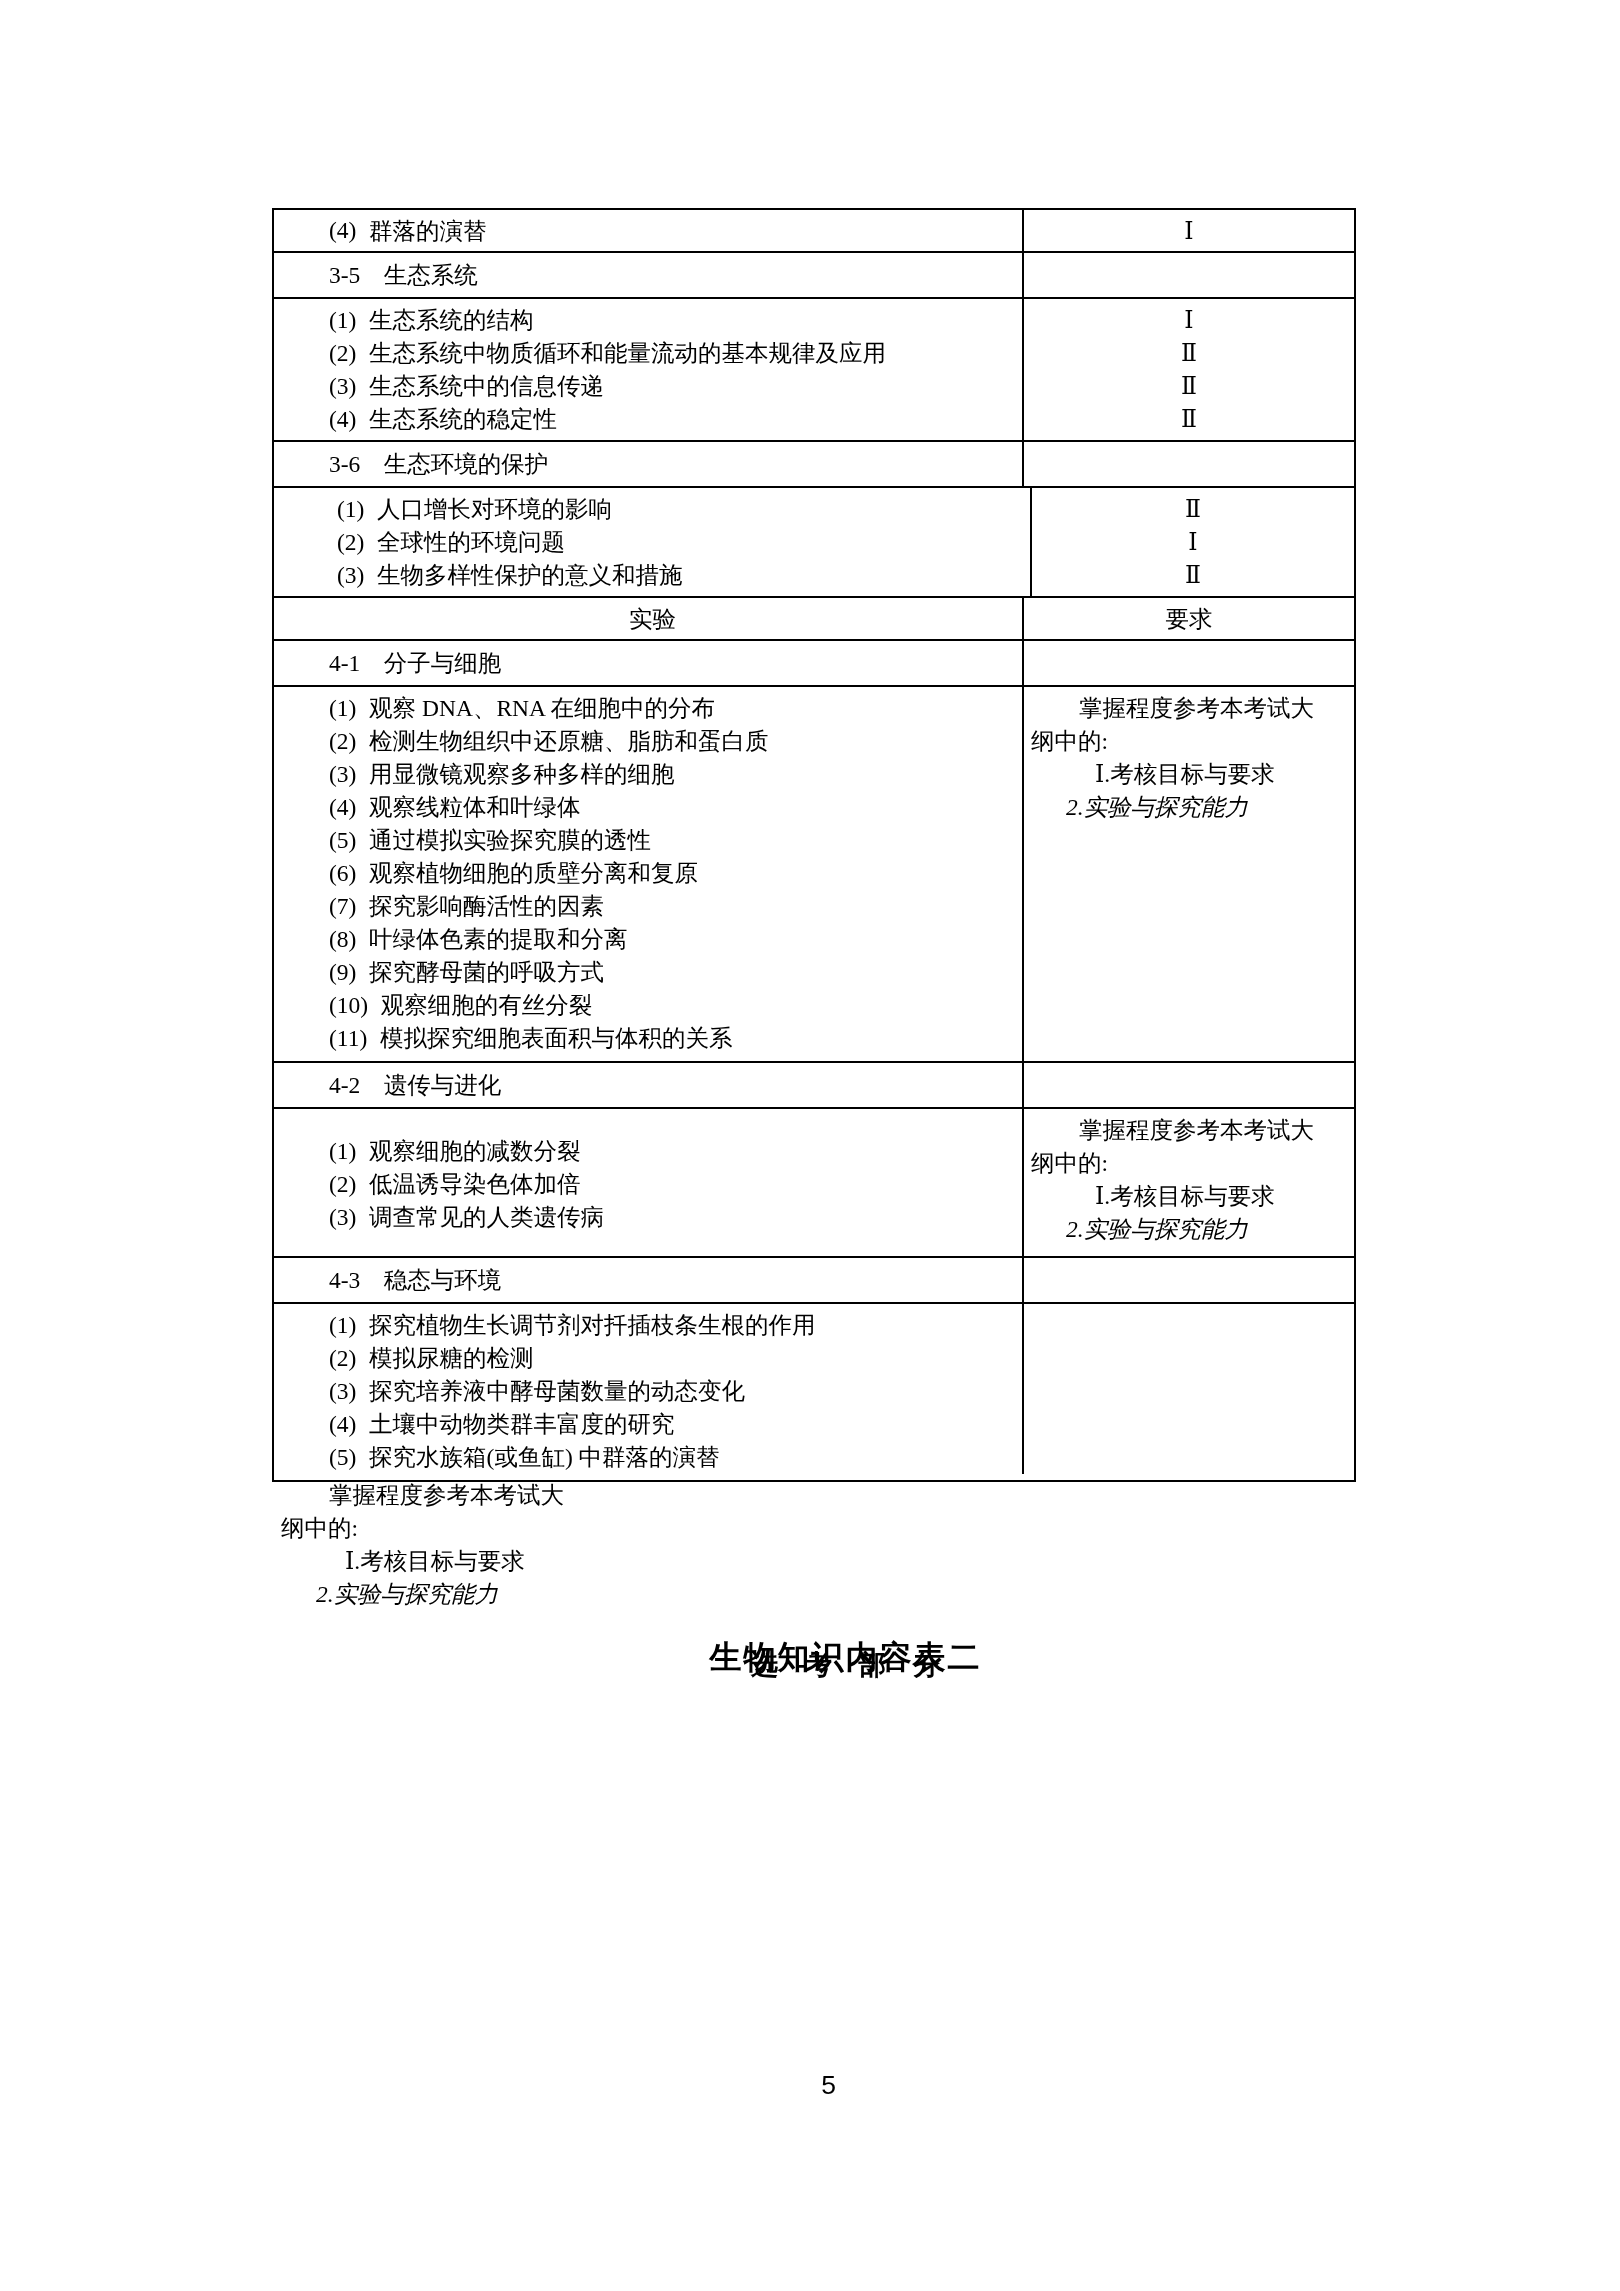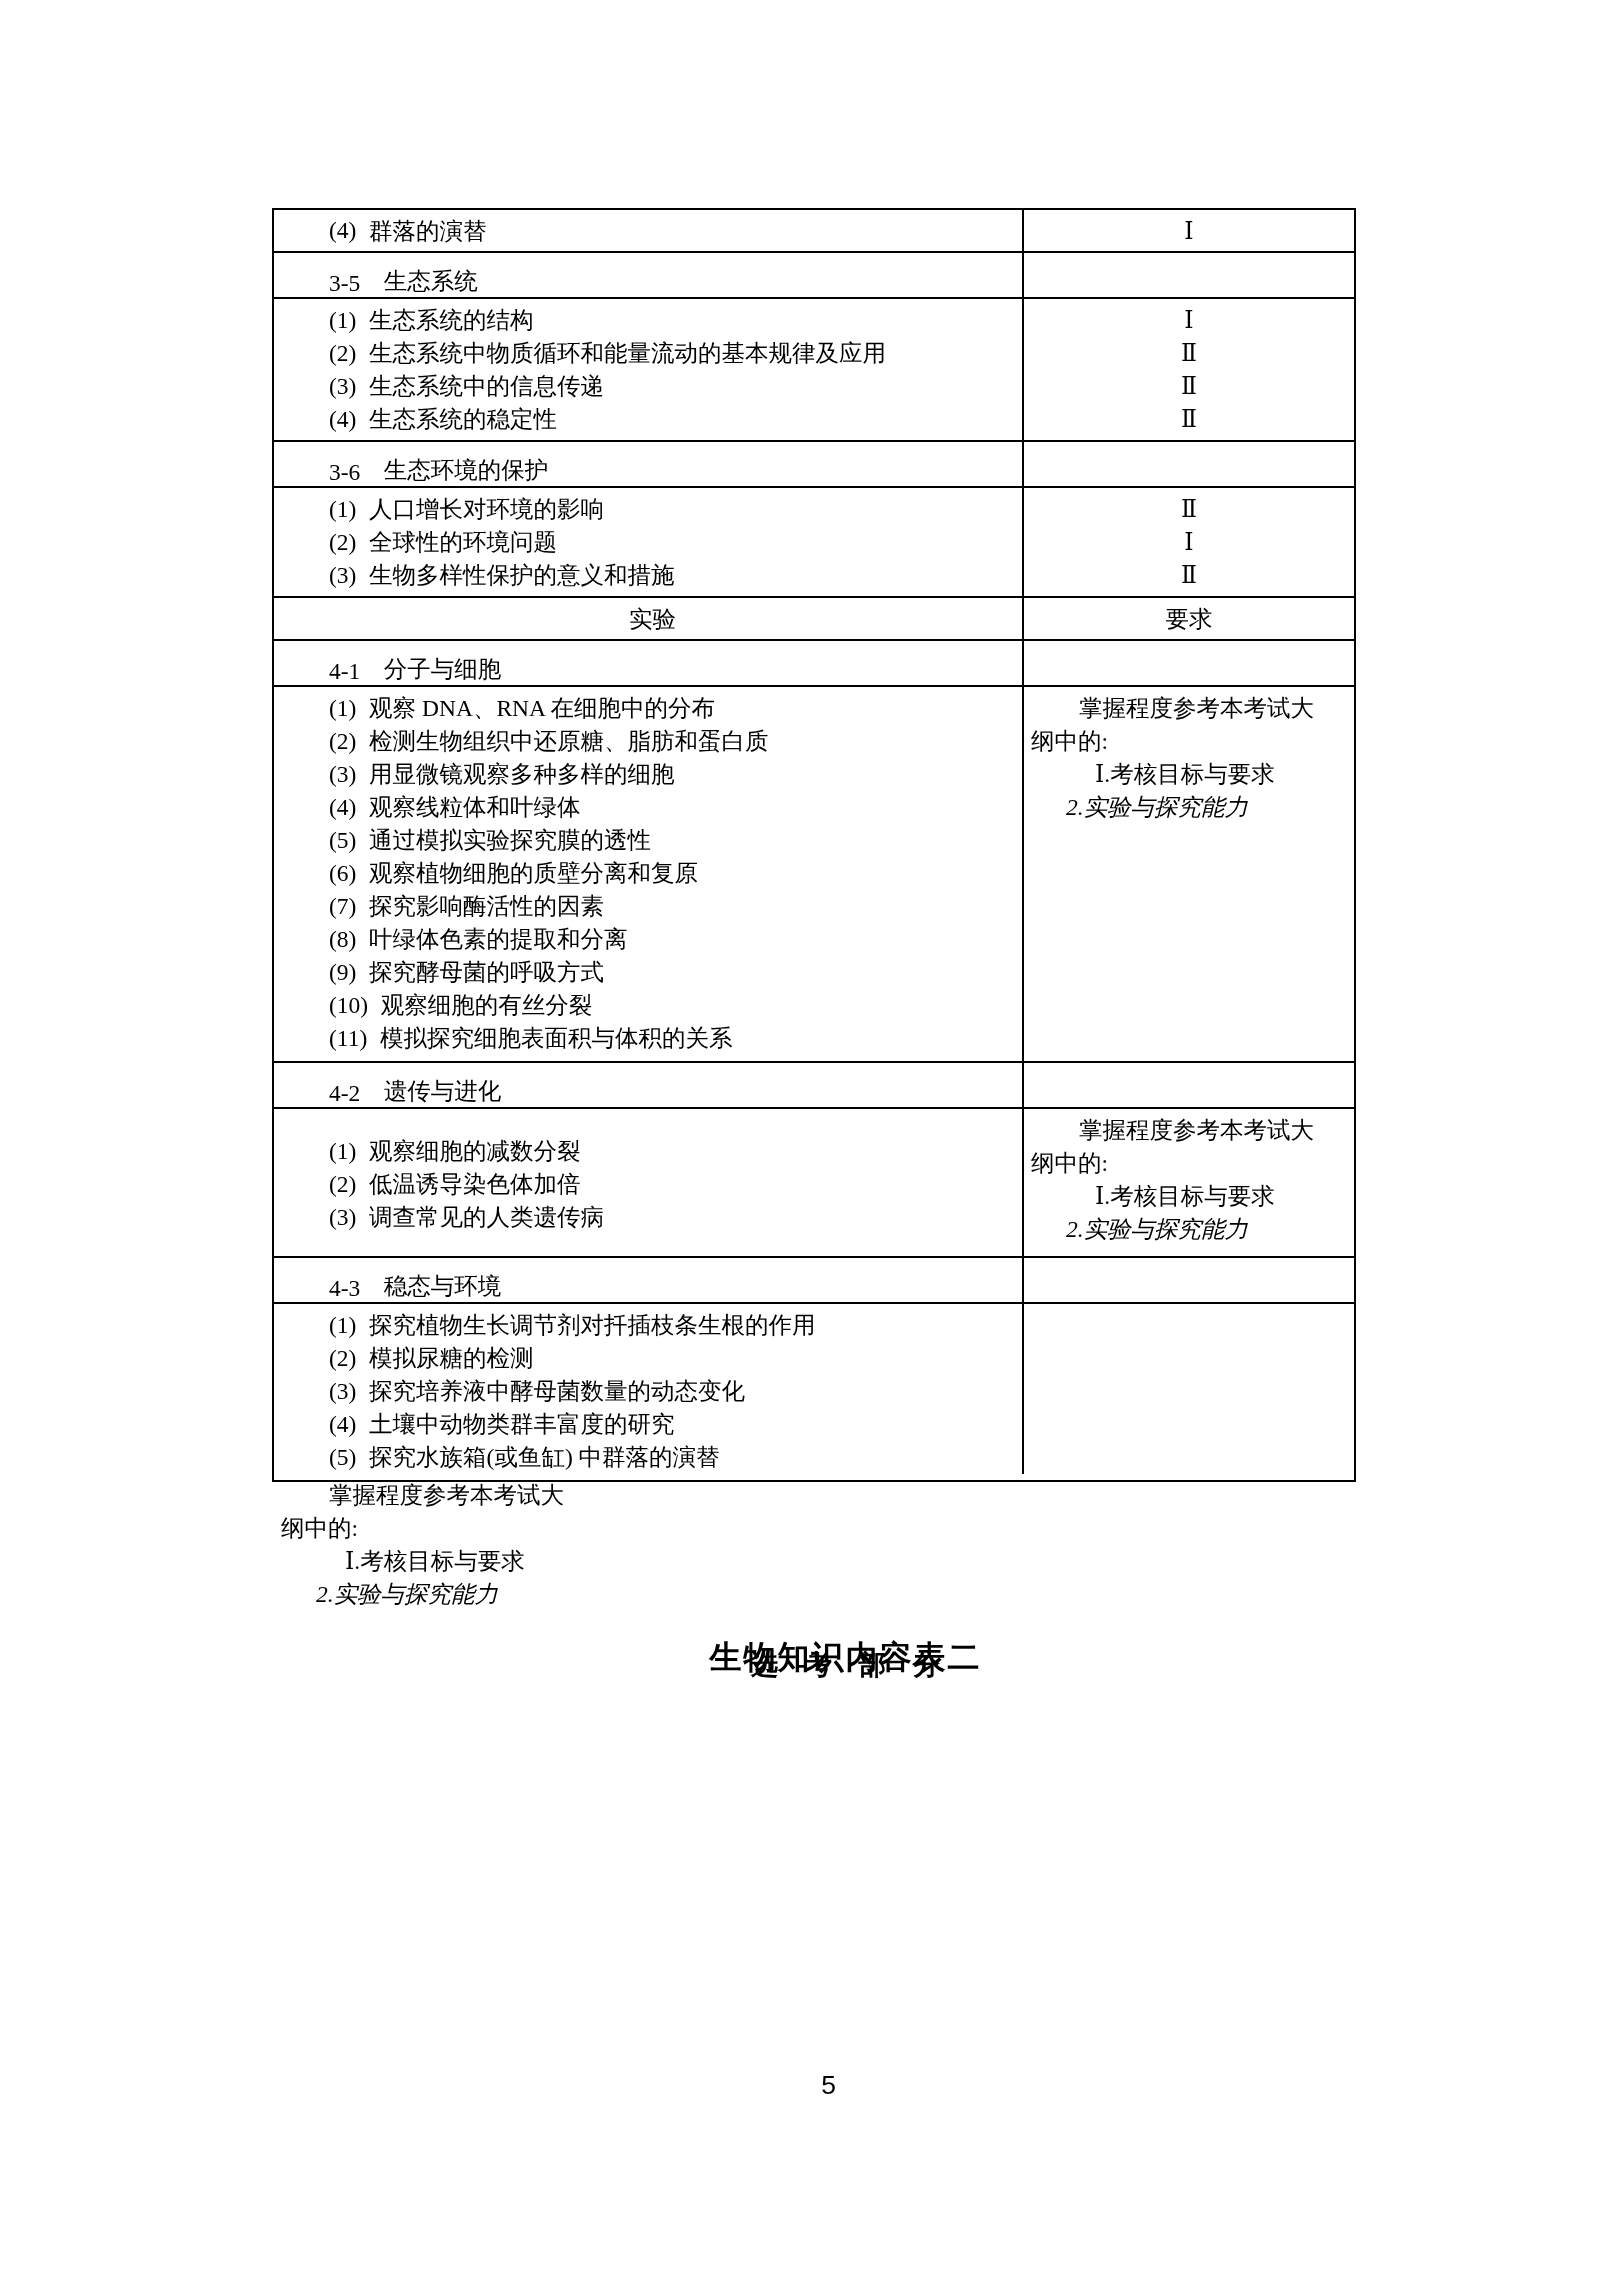--- a/index.html
+++ b/index.html
@@ -22,35 +22,35 @@
   .cl{width:750px;border-right:2.9px solid #000;padding-left:55px;}
   .cr{flex:1;text-align:center;}
 
   
   .h-r1{height:43px;}
   .h-r1 .cl,.h-r1 .cr{display:flex;align-items:center;}
   .h-r1 .cr{justify-content:center;}
 
   
   .sec{height:46px;}
-  .sec .cl{display:flex;align-items:flex-end;}
+  .sec .cl{display:flex;align-items:center;}
   .secnum{margin-right:23.5px;}
 
   
   .hdr{height:43px;}
   .hdr .cl{padding-left:9px;display:flex;align-items:center;justify-content:center;}
   .hdr .cr{display:flex;align-items:center;justify-content:center;}
 
   
   .grp .cl{padding-top:4.9px;}
   .grp .cr{padding-top:4.9px;}
   .line{line-height:33px;white-space:nowrap;}
   .num{display:inline-block;margin-right:12.7px;}
   .h-r3{height:143px;}
-  .h-r5{height:110px;}
+  .h-r5{height:110px;padding-left:8px;}
   .h-r8{height:376px;}
   .h-r10{height:149px;}
   .h-r10 .cl{padding-top:26px;}
   .h-r12{height:176px;}
 
   
   .note{text-align:left;line-height:33px;}
   .note .nl1{padding-left:55px;}
   .note .nl2{padding-left:6.9px;}
   .note .nl3{padding-left:71px;}

